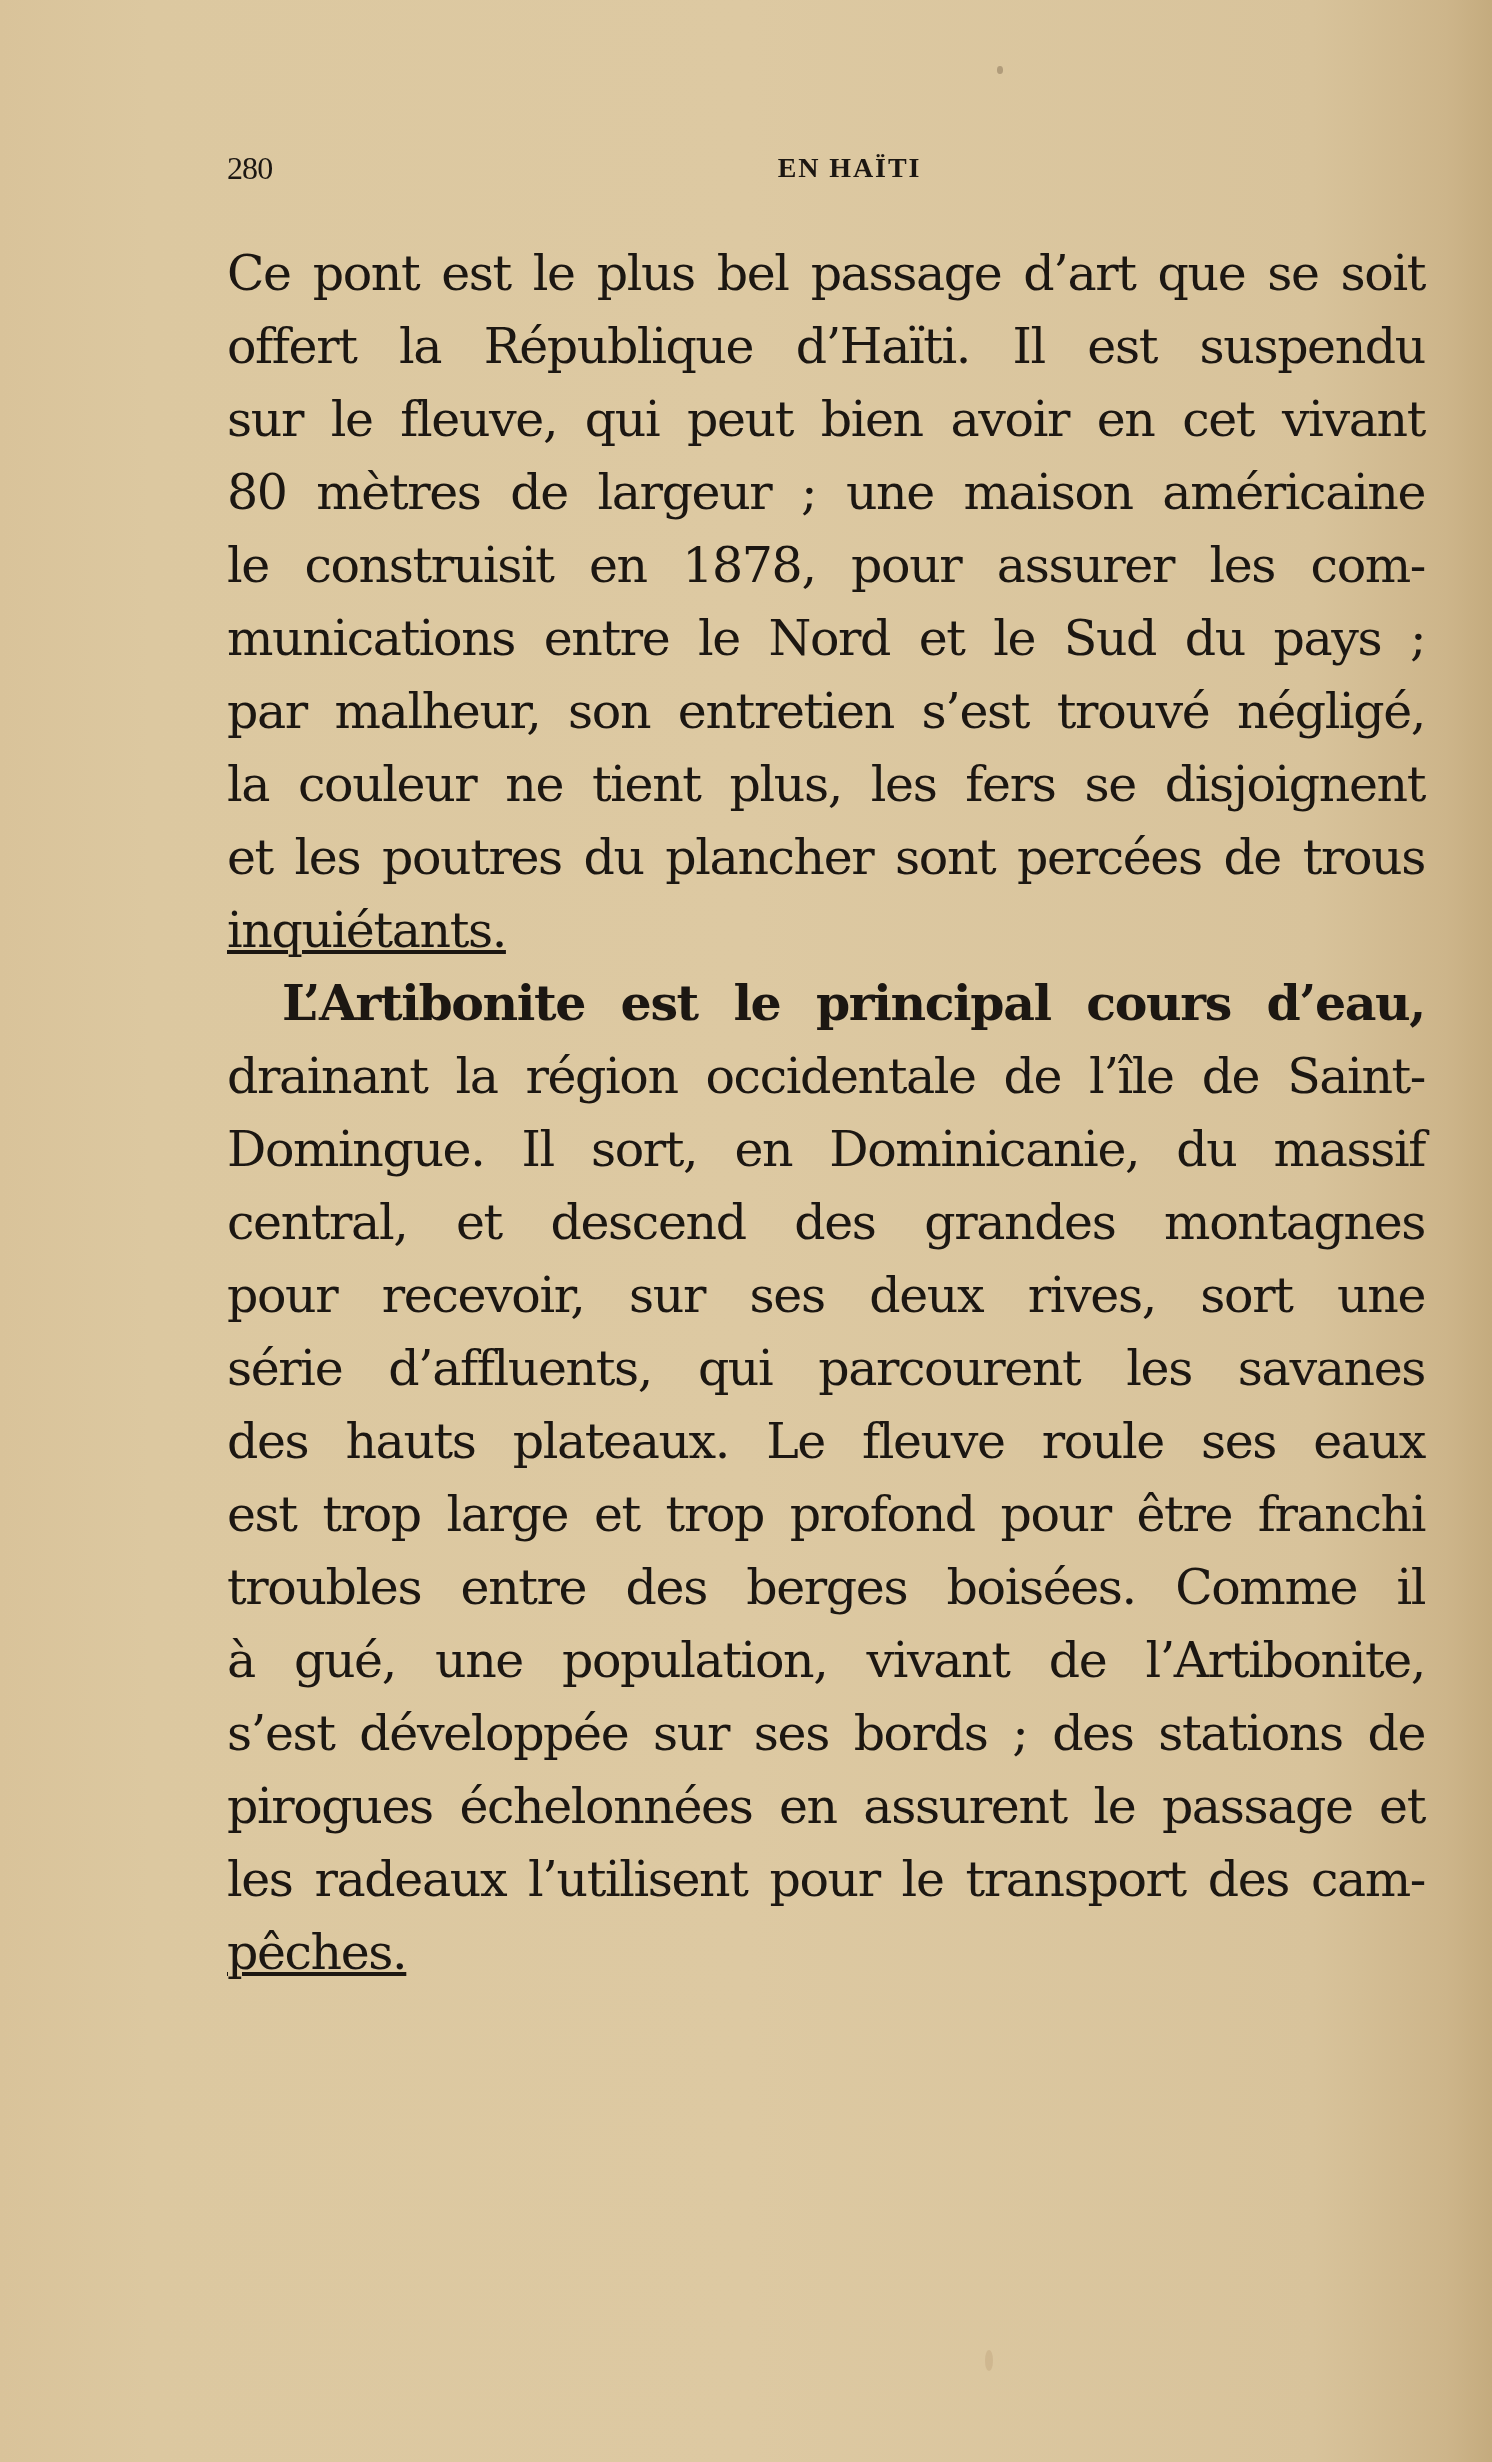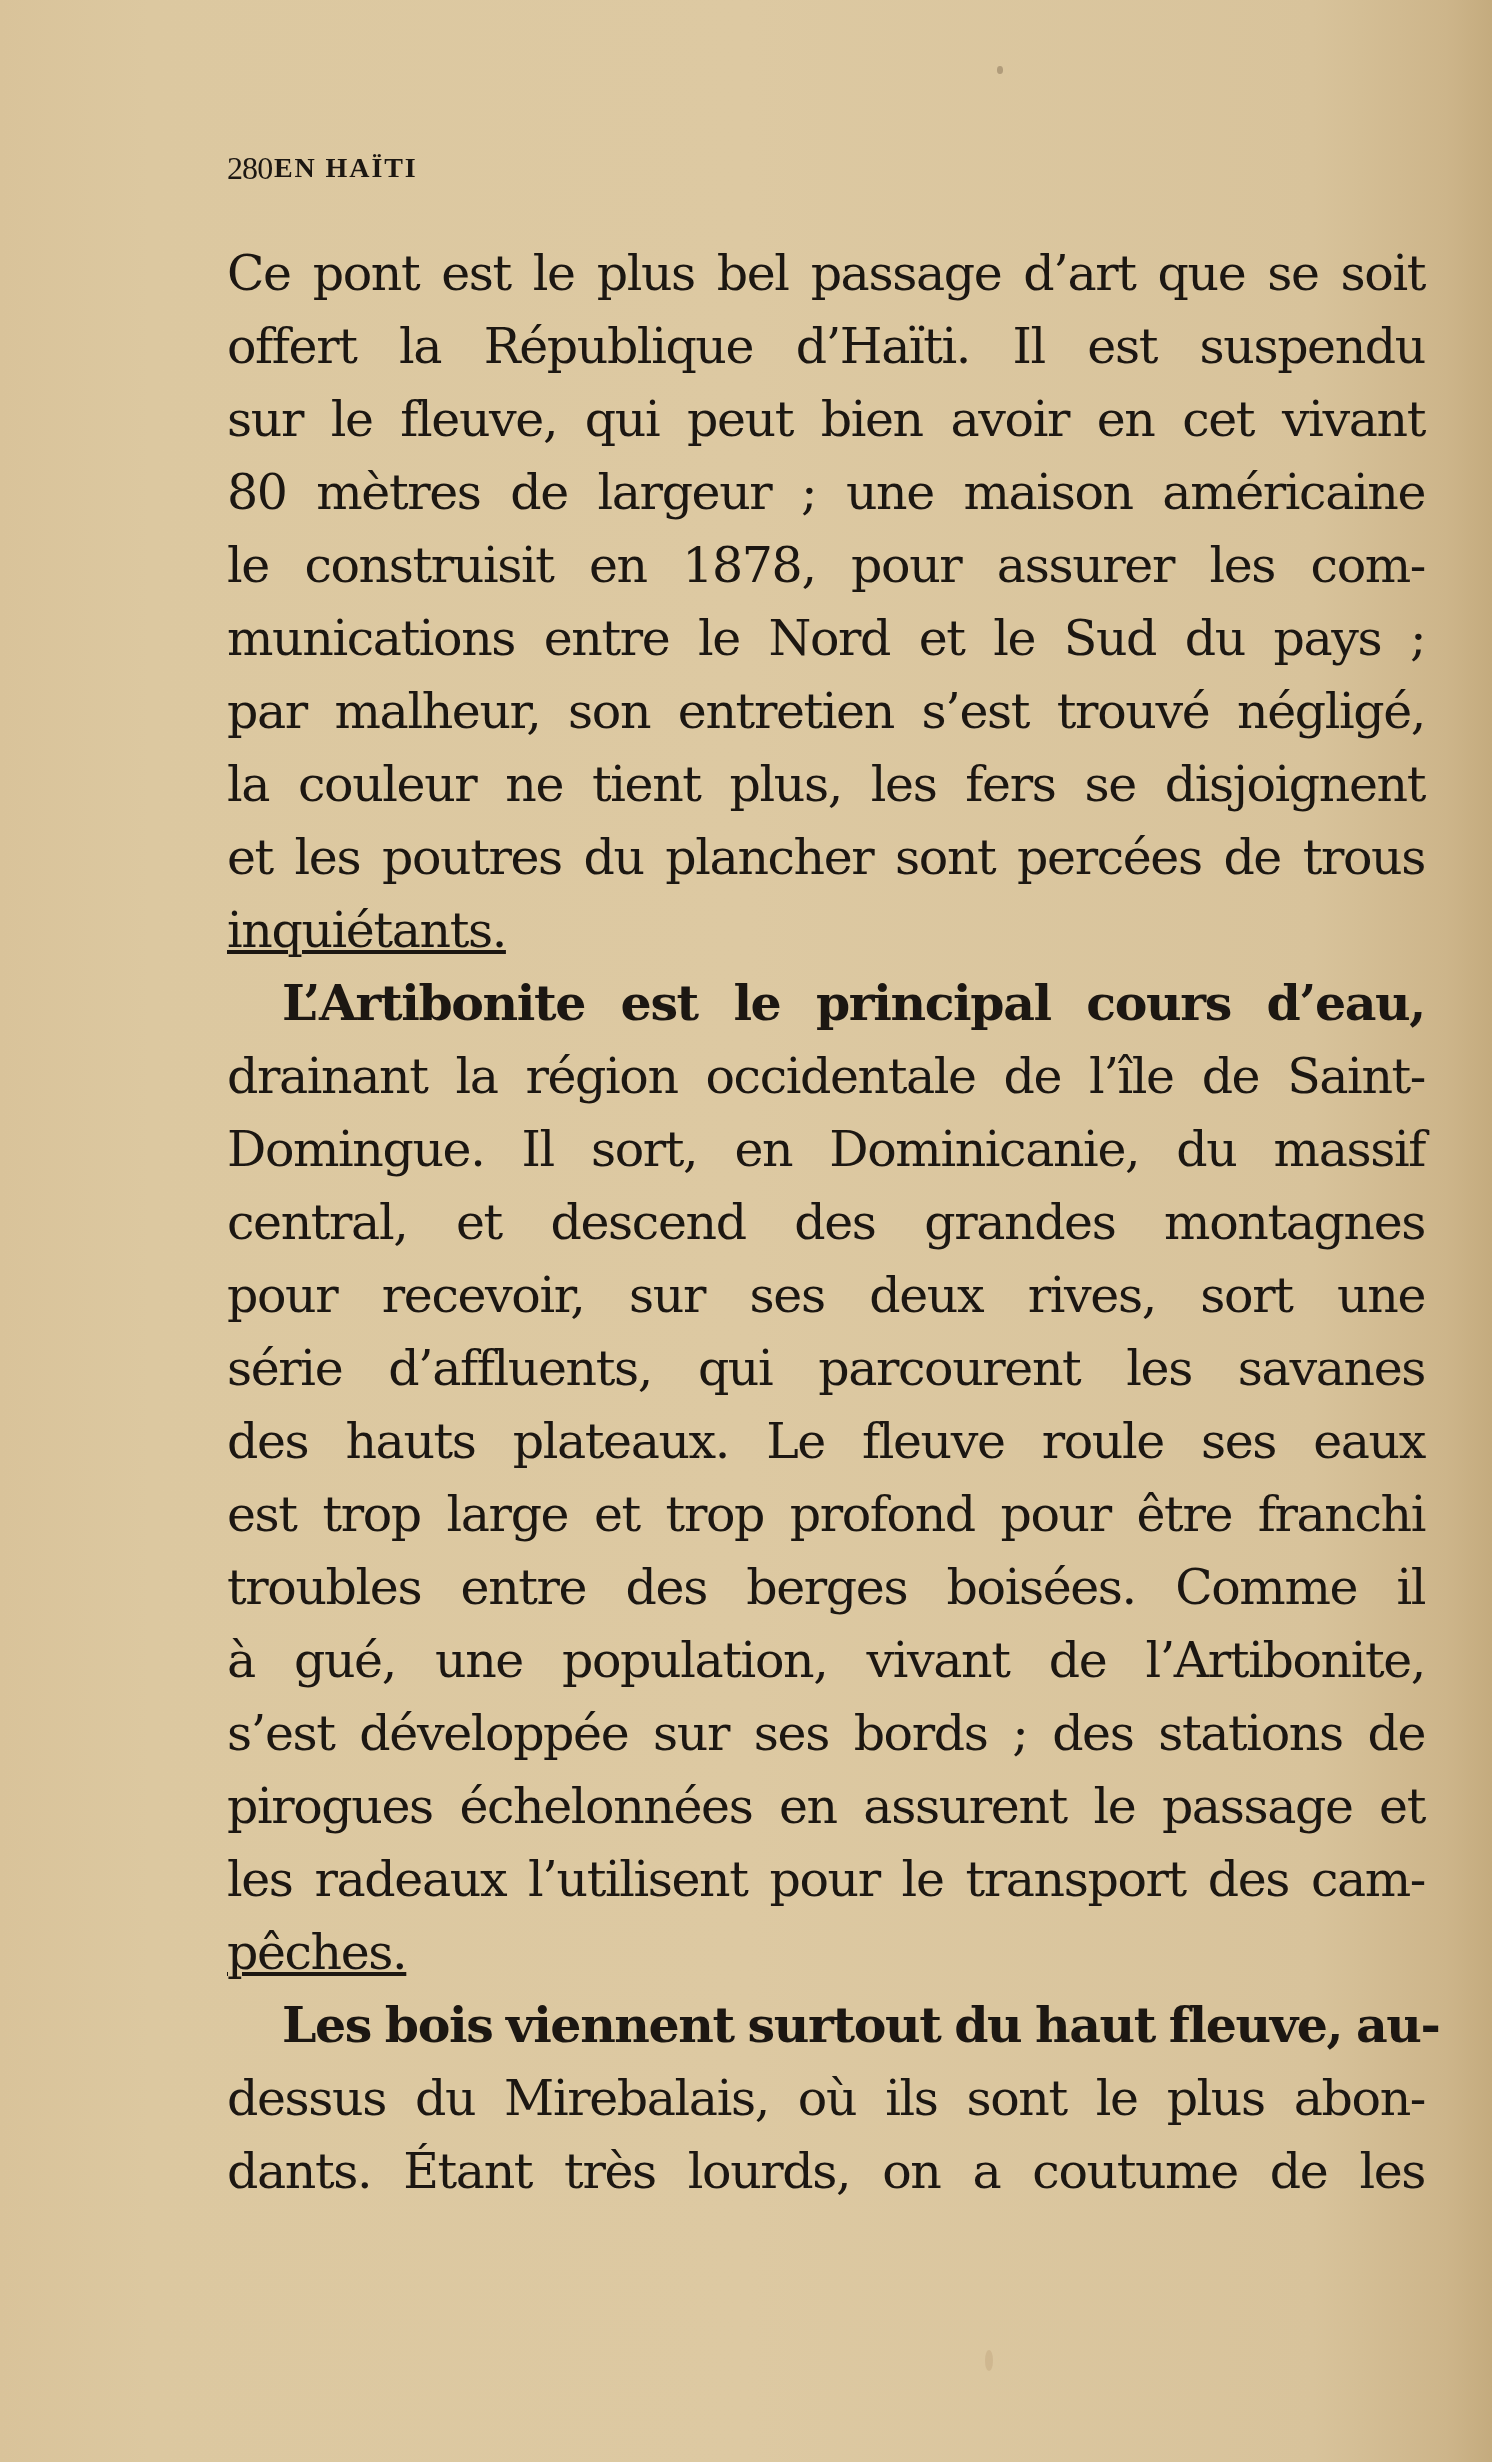--- a/index.html
+++ b/index.html
@@ -12,21 +12,21 @@
   }
   .page-header {
     position:absolute; left:227px; top:150px; width:1198px; height:47px;
   }
   .page-number {
     position:absolute; left:0; top:0;
     font-size:32px; font-weight:normal; letter-spacing:-0.9px;
     font-family: "Liberation Serif", serif;
   }
   .running-title {
-    position:absolute; left:0; right:0; top:1.9px; 
+    position:absolute; left:0; right:0; top:1.9px; text-align:center;
     font-size:28px; font-weight:bold; letter-spacing:1.9px;
     font-family: "Liberation Serif", serif;
     padding-left:47px;
   }
   .body-text {
     position:absolute; left:227px; top:237px; width:1198px;
     font-size:49px; line-height:73px;
     text-align:justify;
     font-family: "DejaVu Serif", serif;
     letter-spacing:-1.4px;
@@ -70,22 +70,17 @@
     <span class="line">des hauts plateaux. Le fleuve roule ses eaux</span>
     <span class="line">est trop large et trop profond pour être franchi</span>
     <span class="line">troubles entre des berges boisées. Comme il</span>
     <span class="line">à gué, une population, vivant de l’Artibonite,</span>
     <span class="line">s’est développée sur ses bords ; des stations de</span>
     <span class="line">pirogues échelonnées en assurent le passage et</span>
     <span class="line">les radeaux l’utilisent pour le transport des cam-</span>
     <span class="line last">pêches.</span>
   </div>
 
-  <div>
-    <span class="line indent">Les bois viennent surtout du haut fleuve, au-</span>
-    <span class="line">dessus du Mirebalais, où ils sont le plus abon-</span>
-    <span class="line">dants. Étant très lourds, on a coutume de les</span>
-  </div>
 </div>
 
 <div class="stain" style="left:985px;top:2350px;width:7.6px;height:21px;"></div>
 <div class="stain" style="left:997px;top:66px;width:5.7px;height:7.6px;background:rgba(80,60,40,0.3);"></div>
 
 
 </body></html>

